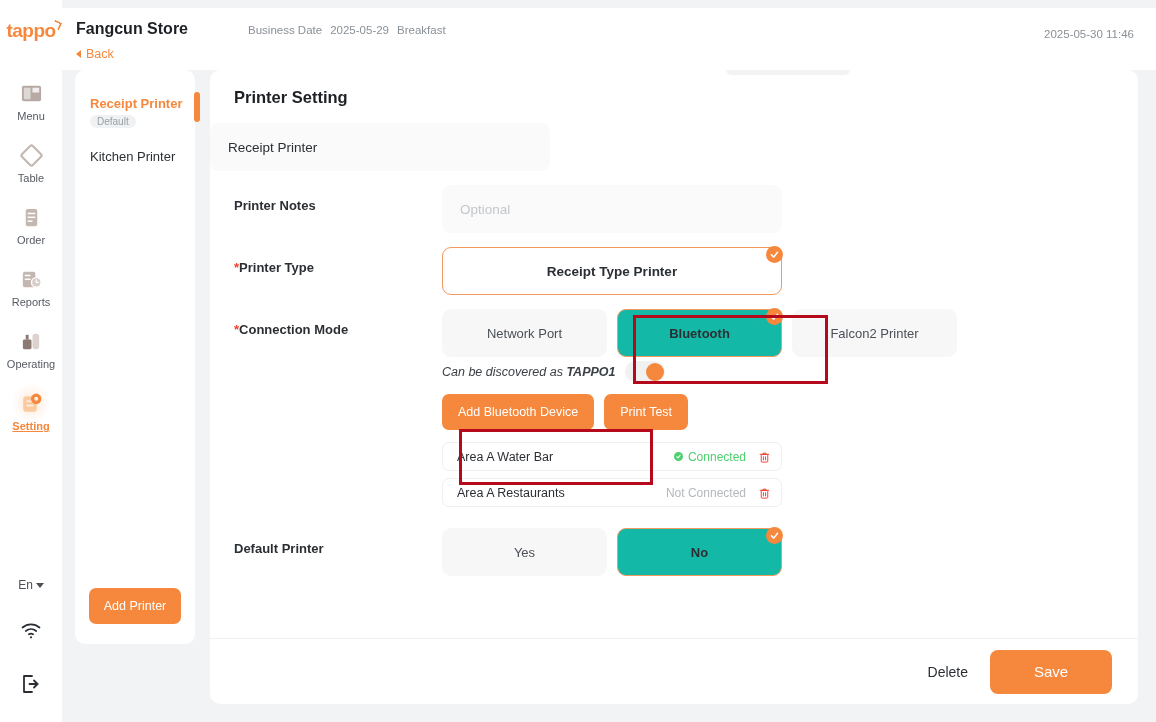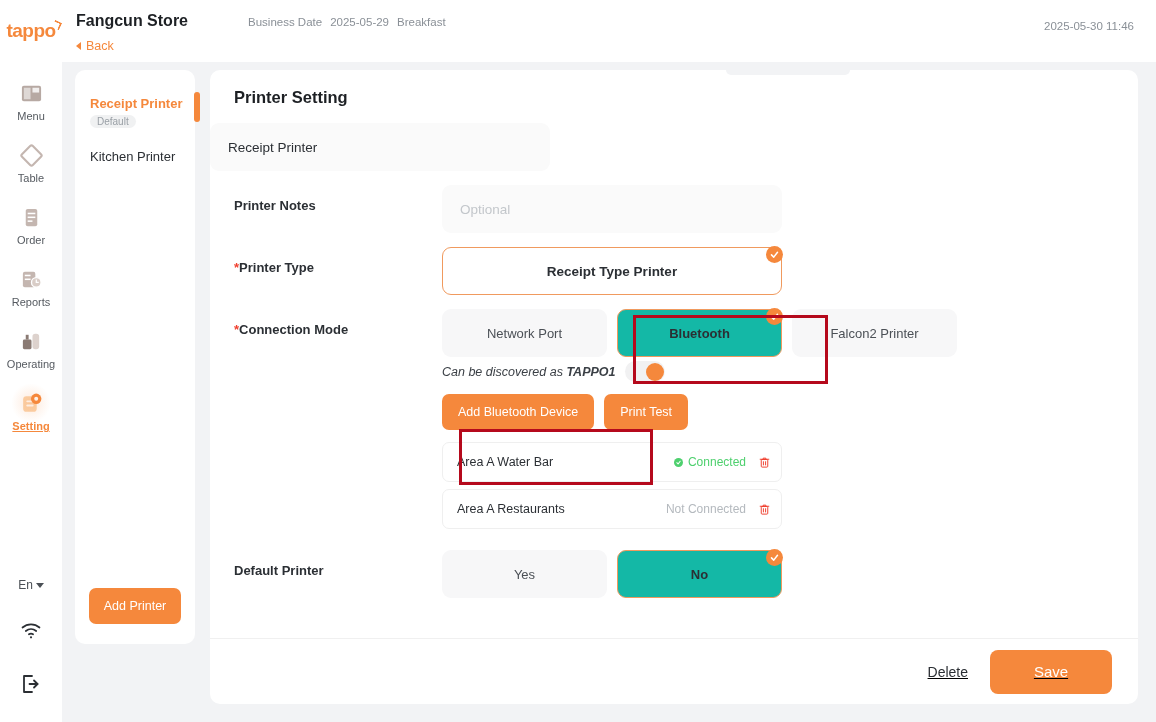--- a/index.html
+++ b/index.html
@@ -34,21 +34,21 @@
   .rail-item.active .rail-ico { position: relative; }
   .rail-item.active .rail-ico::before {
     content:""; position:absolute; inset:-7px; border-radius:50%;
     background: radial-gradient(circle, rgba(245,136,60,.18) 0%, rgba(245,136,60,0) 70%);
   }
   .rail-bottom { margin-top: auto; padding-bottom: 22px; display: flex; flex-direction: column; align-items: center; gap: 26px; }
   .lang { font-size: 12px; color: #4b5056; display: flex; align-items: center; gap: 3px; cursor: pointer; }
   .caret-d { width: 0; height: 0; border-left: 4px solid transparent; border-right: 4px solid transparent; border-top: 5px solid #4b5056; }
 
   
-  .topbar { position: absolute; left: 62px; top: 0; right: 0; height: 62px; background: #fff; }
+  .topbar { position: absolute; left: 62px; top: 8px; right: 0; height: 62px; background: #fff; }
   .topline1 { display: flex; align-items: baseline; padding: 12px 0 0 14px; gap: 12px; }
   .store-name { font-size: 16px; font-weight: 700; color: #1d2024; }
   .biz-meta { font-size: 11.5px; color: #8a9097; display: flex; gap: 8px; margin-left: 48px; }
   .stamp { position: absolute; right: 22px; top: 20px; font-size: 11.5px; color: #8a9097; }
   .backrow { padding: 6px 0 0 14px; }
   .back { display: inline-flex; align-items: center; gap: 5px; font-size: 12.5px; color: #f5883c; cursor: pointer; }
   .chev-l { width: 0; height: 0; border-top: 4px solid transparent; border-bottom: 4px solid transparent; border-right: 5px solid #f5883c; }
 
   
   .listcard {
@@ -117,36 +117,36 @@
   .discover-txt b { font-weight: 700; }
   .toggle { width: 40px; height: 21px; background: #f1f1f2; border-radius: 11px; position: relative; cursor: pointer; }
   .toggle .knob { position: absolute; top: 1.5px; right: 1.5px; width: 18px; height: 18px; border-radius: 50%; background: #f5883c; }
 
   .btnrow { display: flex; gap: 10px; margin-bottom: 12px; }
   .obtn { height: 36px; border: none; border-radius: 7px; background: #f5883c; color: #fff;
           font-size: 12.5px; font-family: inherit; cursor: pointer; padding: 0 16px; }
 
   .devlist { width: 340px; }
   .dev {
-    height: 40px; background: #fff; border: 1px solid #efefef; border-radius: 7px;
+    height: 29px; background: #fff; border: 1px solid #efefef; border-radius: 7px;
     display: flex; align-items: center; padding: 0 10px 0 14px; margin-bottom: 7px;
   }
   .dev-name { font-size: 12.5px; color: #2b2f34; flex: 1; }
   .dev-state { font-size: 12px; display: flex; align-items: center; gap: 5px; margin-right: 12px; }
   .dev-state.on { color: #4ed06e; }
   .dev-state.off { color: #b4b9be; }
   .dot-ok { width: 9px; height: 9px; border-radius: 50%; background: #4ed06e; display:flex; align-items:center; justify-content:center; }
   .dot-ok svg { width: 5px; height: 5px; }
   .trash { width: 13px; height: 14px; cursor: pointer; }
 
   
   .footer {
     position: absolute; left: 0; right: 0; bottom: 0; height: 66px;
     border-top: 1px solid #f0f0f0; display: flex; align-items: center;
-    justify-content: flex-end; padding-right: 26px; gap: 22px; text-decoration: underline;
+    justify-content: flex-end; padding-right: 26px; gap: 22px;
   }
   .delete { font-size: 14px; color: #2b2f34; cursor: pointer; }
   .save {
     width: 122px; height: 44px; background: #f5883c; color: #fff; border: none;
     border-radius: 8px; font-size: 15px; font-family: inherit; cursor: pointer;
   }
 
   
   .anno { position: absolute; border: 3px solid #b5091c; pointer-events: none; }
   #anno-bt { left: 633px; top: 315px; width: 195px; height: 69px; }

